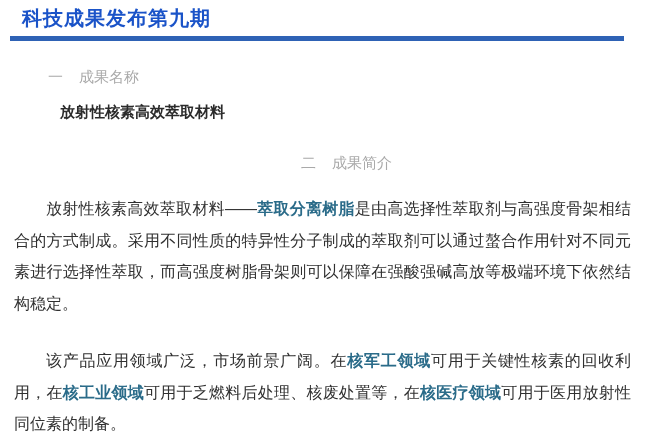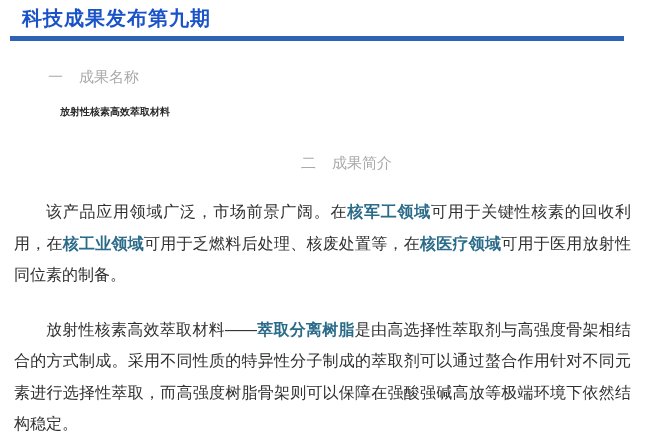--- a/index.html
+++ b/index.html
@@ -43,21 +43,21 @@
   .section-head.second {
     margin-top: 36px;
     text-align: center;
   }
   .section-head .sec-label {
     margin-left: 16px;
   }
   
   .achievement-name {
     margin: 20px 0 0 60px;
-    font-size: 10px;
+    font-size: 15px;
     line-height: 15px;
     font-weight: 700;
     color: #2b2b2b;
   }
   
   .body-paragraph {
     margin: 23px 14px 0 14px;
     font-size: 16px;
     line-height: 31.5px;
     text-align: justify;
@@ -85,17 +85,17 @@
   <div class="section-head">
     <span class="sec-number">一</span><span class="sec-label">成果名称</span>
   </div>
 
   <p class="achievement-name">放射性核素高效萃取材料</p>
 
   <div class="section-head second">
     <span class="sec-number">二</span><span class="sec-label">成果简介</span>
   </div>
 
+  <p class="body-paragraph"><span>放射性核素高效萃取材料——</span><span class="keyword-highlight">萃取分离树脂</span><span>是由高选择性萃取剂与高强度骨架相结合的方式制成。采用不同性质的特异性分子制成的萃取剂可以通过螯合作用针对不同元素进行选择性萃取，而高强度树脂骨架则可以保障在强酸强碱高放等极端环境下依然结构稳定。</span></p>
+
   <p class="body-paragraph second"><span>该产品应用领域广泛，市场前景广阔。在</span><span class="keyword-highlight">核军工领域</span><span>可用于关键性核素的回收利用，在</span><span class="keyword-highlight">核工业领域</span><span>可用于乏燃料后处理、核废处置等，在</span><span class="keyword-highlight">核医疗领域</span><span>可用于医用放射性同位素的制备。</span></p>
-
-  <p class="body-paragraph"><span>放射性核素高效萃取材料——</span><span class="keyword-highlight">萃取分离树脂</span><span>是由高选择性萃取剂与高强度骨架相结合的方式制成。采用不同性质的特异性分子制成的萃取剂可以通过螯合作用针对不同元素进行选择性萃取，而高强度树脂骨架则可以保障在强酸强碱高放等极端环境下依然结构稳定。</span></p>
 
 </div>
 
 </body></html>

